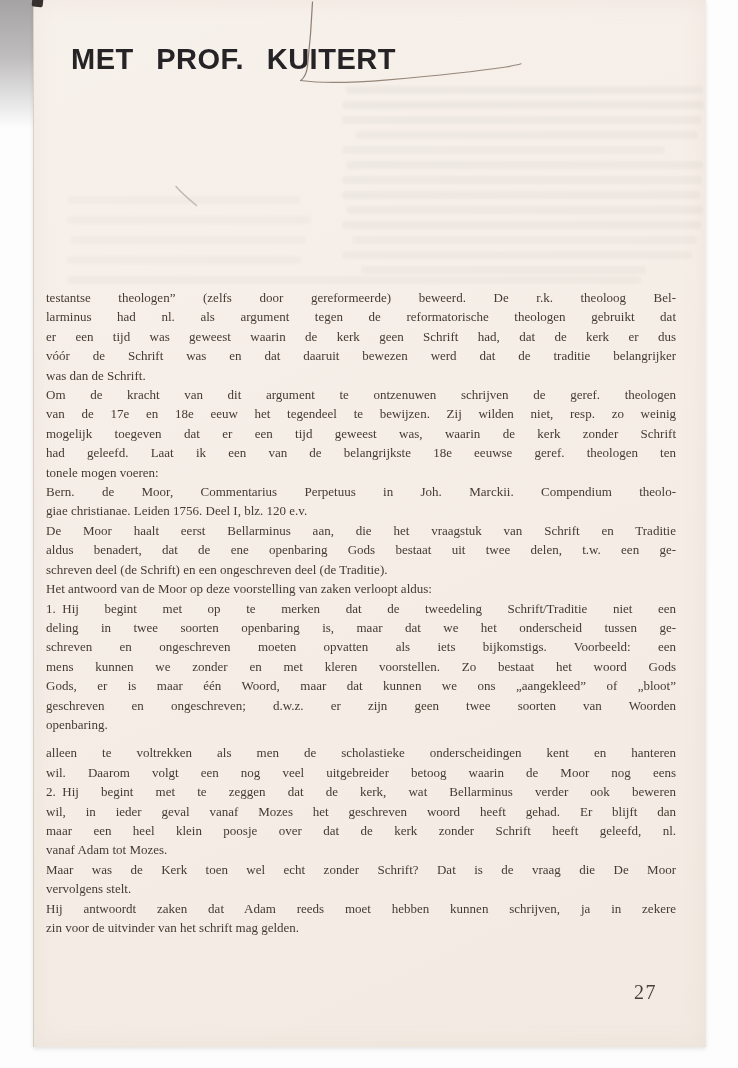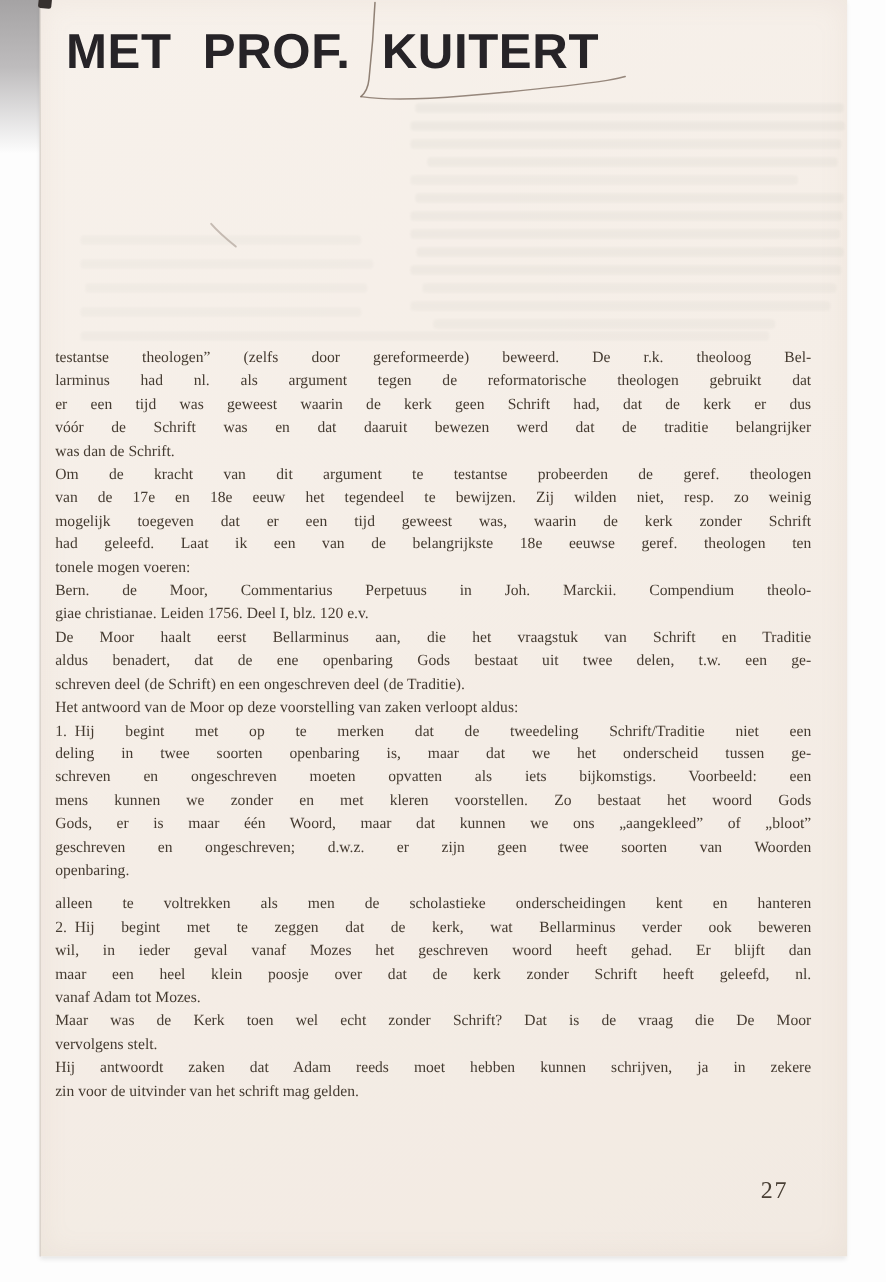--- a/index.html
+++ b/index.html
@@ -18,23 +18,23 @@
     position:absolute; left:33px; top:0; width:672px; height:1047px;
     background:linear-gradient(155deg,#f7f1eb 0%,#f5eee7 45%,#f2eae2 100%);
     box-shadow: inset 0 0 24px rgba(175,150,125,0.10), 0 2px 4px rgba(0,0,0,0.10);
     border-left:1px solid rgba(150,140,133,0.30);
   }
   .ink-smudge {
     position:absolute; left:-2px; top:-2px; width:11px; height:9px;
     background:#36302e; border-radius:2px; transform:rotate(6deg);
   }
   .title {
-    position:absolute; left:21px; top:22px; margin:0;
+    position:absolute; left:21px; top:22px; margin:16px;
     font-family:"Liberation Sans","DejaVu Sans",sans-serif;
-    font-size:41px; line-height:42px; font-weight:700;
+    font-size:29px; line-height:42px; font-weight:700;
     letter-spacing:0.5px; word-spacing:14px; color:#262327;
     white-space:nowrap;
   }
   
   .ghost {
     position:absolute; height:8px; background:#6b7569;
     border-radius:3px; filter:blur(1.1px);
   }
   .penmarks { position:absolute; left:0; top:0; pointer-events:none; }
   .body-text {
@@ -85,21 +85,21 @@
 
     <div class="body-text" id="article-text">
         <div class="para">
           <div class="jline">testantse theologen” (zelfs door gereformeerde) beweerd. De r.k. theoloog Bel-</div>
           <div class="jline">larminus had nl. als argument tegen de reformatorische theologen gebruikt dat</div>
           <div class="jline">er een tijd was geweest waarin de kerk geen Schrift had, dat de kerk er dus</div>
           <div class="jline">vóór de Schrift was en dat daaruit bewezen werd dat de traditie belangrijker</div>
           <div class="jline last">was dan de Schrift.</div>
         </div>
         <div class="para">
-          <div class="jline">Om de kracht van dit argument te testantse probeerden de geref. theologen</div>
+          <div class="jline">Om de kracht van dit argument te ontzenuwen schrijven de geref. theologen</div>
           <div class="jline">van de 17e en 18e eeuw het tegendeel te bewijzen. Zij wilden niet, resp. zo weinig</div>
           <div class="jline">mogelijk toegeven dat er een tijd geweest was, waarin de kerk zonder Schrift</div>
           <div class="jline">had geleefd. Laat ik een van de belangrijkste 18e eeuwse geref. theologen ten</div>
           <div class="jline last">tonele mogen voeren:</div>
         </div>
         <div class="para">
           <div class="jline">Bern. de Moor, Commentarius Perpetuus in Joh. Marckii. Compendium theolo-</div>
           <div class="jline last">giae christianae. Leiden 1756. Deel I, blz. 120 e.v.</div>
         </div>
         <div class="para">
@@ -114,20 +114,21 @@
           <div class="jline">1. Hij begint met op te merken dat de tweedeling Schrift/Traditie niet een</div>
           <div class="jline">deling in twee soorten openbaring is, maar dat we het onderscheid tussen ge-</div>
           <div class="jline">schreven en ongeschreven moeten opvatten als iets bijkomstigs. Voorbeeld: een</div>
           <div class="jline">mens kunnen we zonder en met kleren voorstellen. Zo bestaat het woord Gods</div>
           <div class="jline">Gods, er is maar één Woord, maar dat kunnen we ons „aangekleed” of „bloot”</div>
           <div class="jline">geschreven en ongeschreven; d.w.z. er zijn geen twee soorten van Woorden</div>
           <div class="jline last">openbaring.</div>
         </div>
         <div class="para gap-before">
           <div class="jline">alleen te voltrekken als men de scholastieke onderscheidingen kent en hanteren</div>
+          <div class="jline">wil. Daarom volgt een nog veel uitgebreider betoog waarin de Moor nog eens</div>
         </div>
         <div class="para">
           <div class="jline">2. Hij begint met te zeggen dat de kerk, wat Bellarminus verder ook beweren</div>
           <div class="jline">wil, in ieder geval vanaf Mozes het geschreven woord heeft gehad. Er blijft dan</div>
           <div class="jline">maar een heel klein poosje over dat de kerk zonder Schrift heeft geleefd, nl.</div>
           <div class="jline last">vanaf Adam tot Mozes.</div>
         </div>
         <div class="para">
           <div class="jline">Maar was de Kerk toen wel echt zonder Schrift? Dat is de vraag die De Moor</div>
           <div class="jline last">vervolgens stelt.</div>

